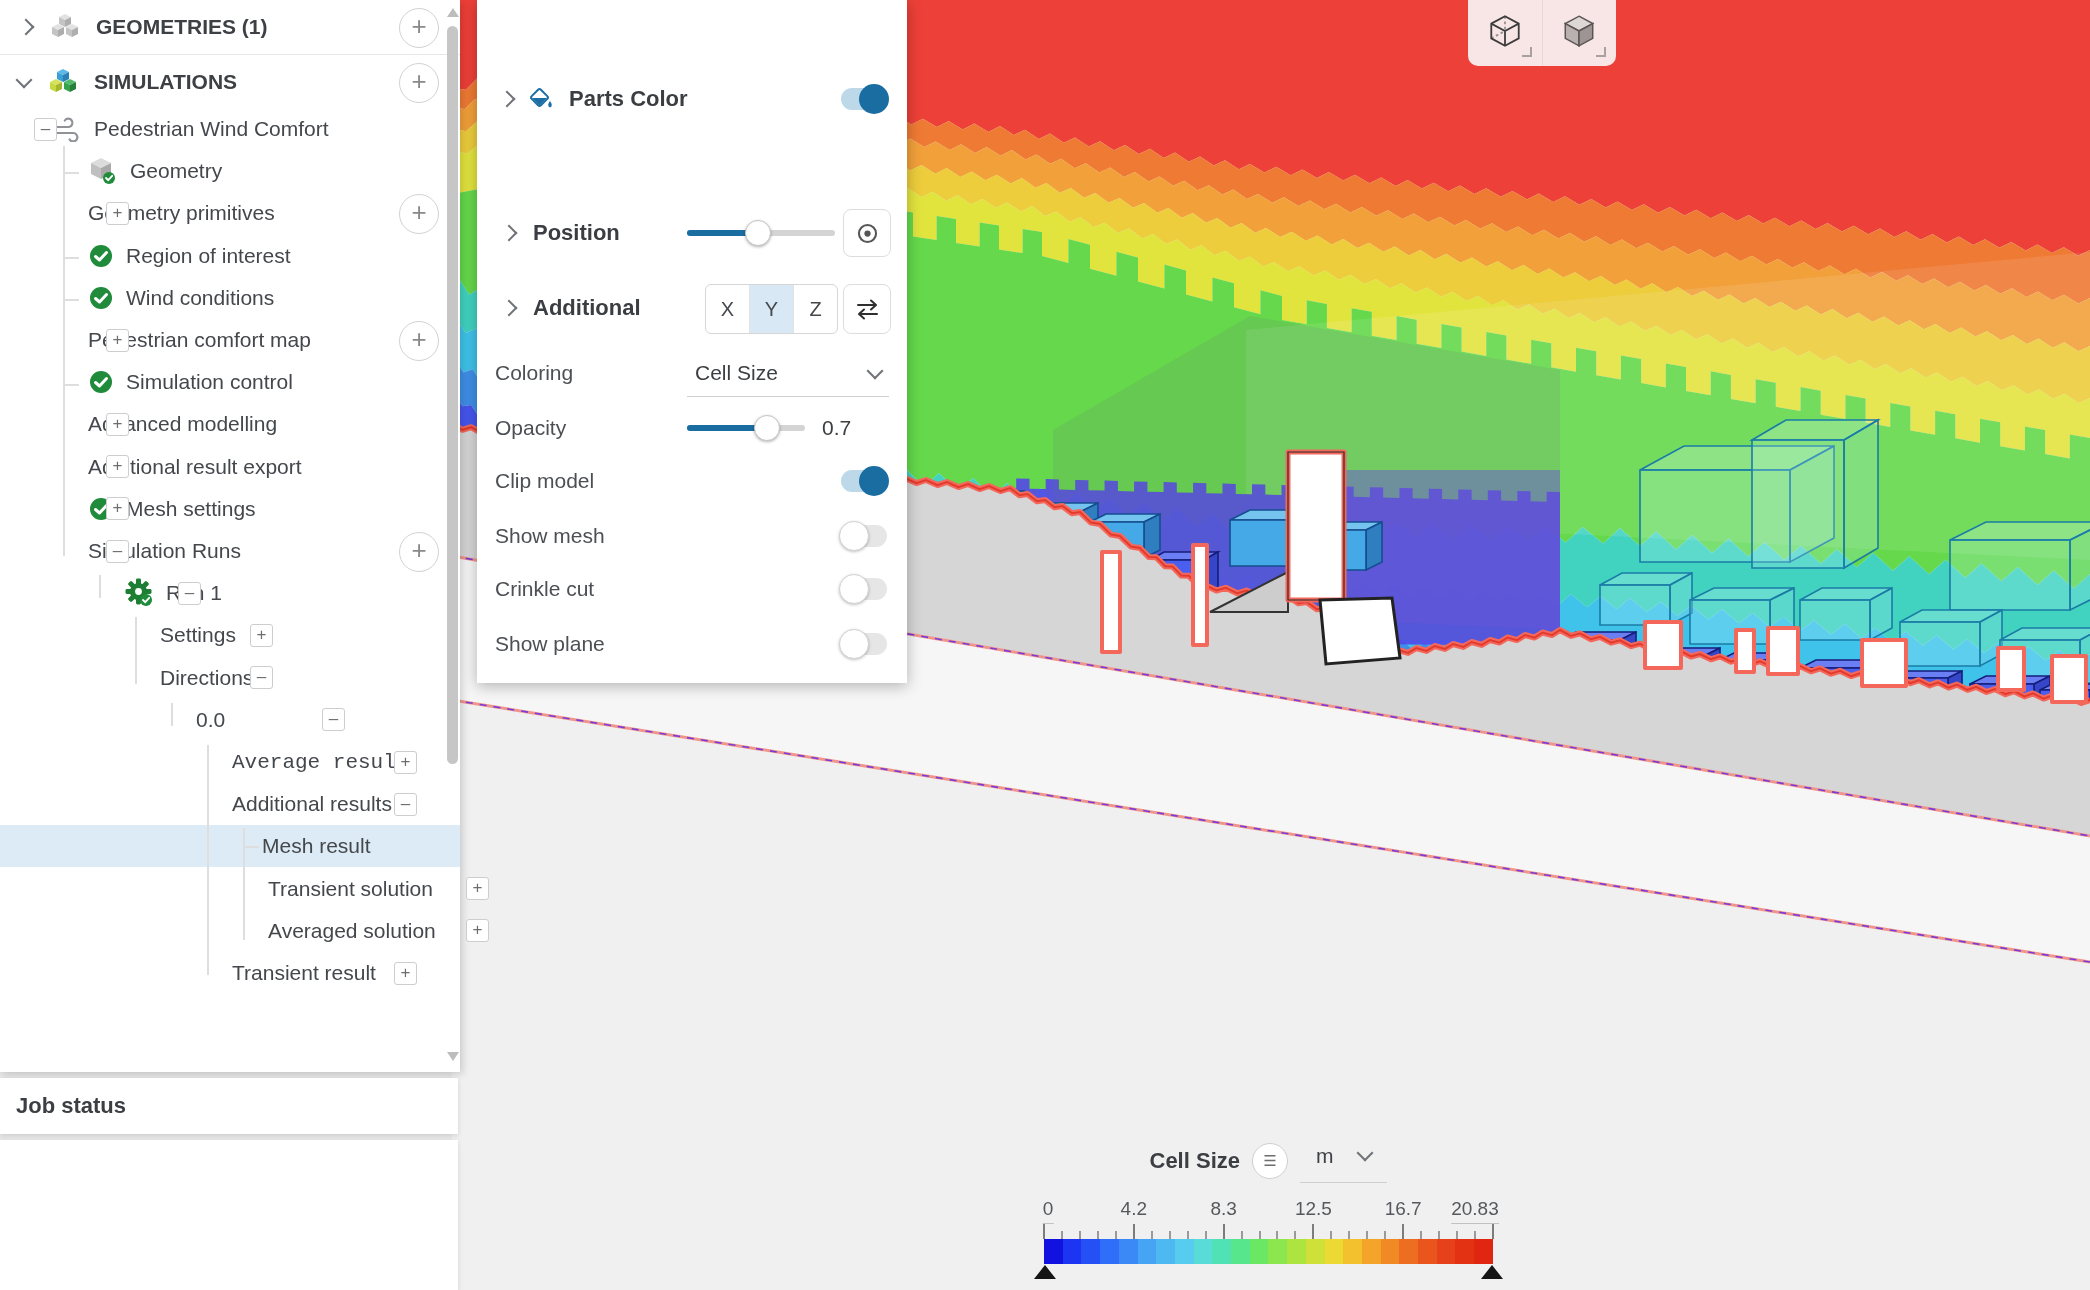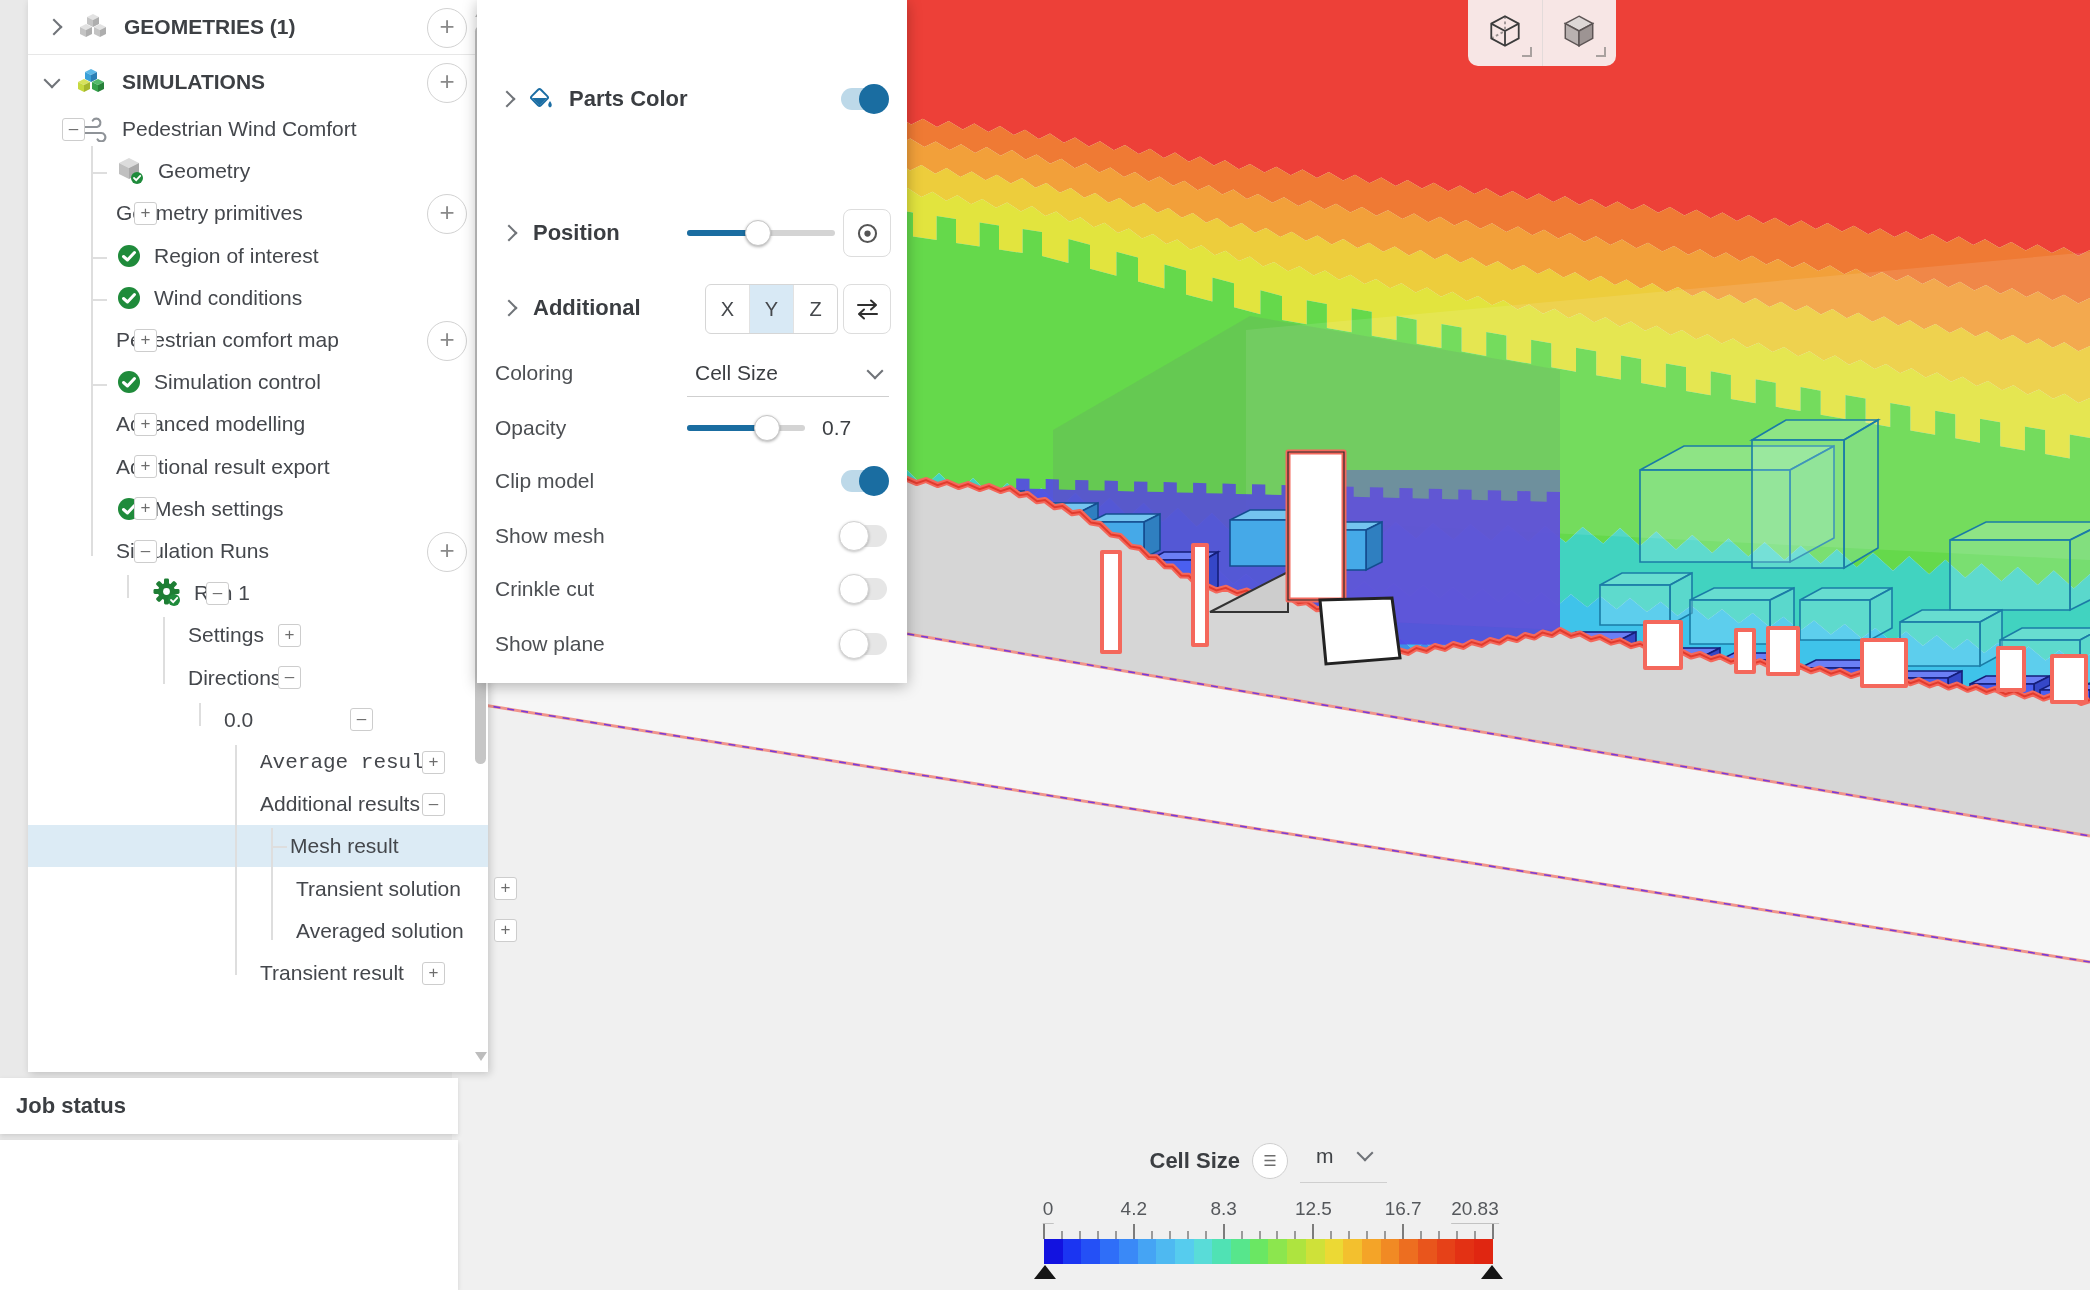--- a/index.html
+++ b/index.html
@@ -33,21 +33,21 @@
   .lg-ticks i.major{height:15px;background:#7c7c7c;}
   .lg-ticks i.minor{height:8px;}
   .lg-bar{display:flex;height:25px;}
   .lg-bar i{flex:1;}
   .lg-tris{position:relative;height:15px;}
   .lg-tris b{position:absolute;top:1px;width:0;height:0;border-left:11px solid transparent;
     border-right:11px solid transparent;border-bottom:14px solid #151515;}
 
   
   .tree-panel{position:absolute;left:0;top:0;width:460px;height:1072px;background:#fff;
-    box-shadow:2px 2px 8px rgba(0,0,0,.18);margin-left:28px;}
+    box-shadow:2px 2px 8px rgba(0,0,0,.18);}
   .hdr-row{position:absolute;left:0;width:100%;height:54px;display:flex;align-items:center;}
   .hdr-label{font-size:21px;font-weight:bold;color:#3d4044;}
   .divider-h{position:absolute;left:0;top:54px;width:100%;height:1px;background:#e7e7e7;}
   .chev{display:inline-block;width:10px;height:10px;border-right:2.2px solid #6f7378;border-bottom:2.2px solid #6f7378;}
   .chev.right{transform:rotate(-45deg);}
   .chev.down{transform:rotate(45deg);}
   .add-circle{position:absolute;left:399px;width:38px;height:38px;border:1.5px solid #d2d2d2;border-radius:50%;
     background:#fff;color:#8a8a8a;font-size:26px;line-height:35px;text-align:center;cursor:pointer;}
   .tree-row{position:absolute;left:0;width:100%;height:42px;display:flex;align-items:center;cursor:pointer;}
   .tree-row.selected{background:#dcebf5;}

